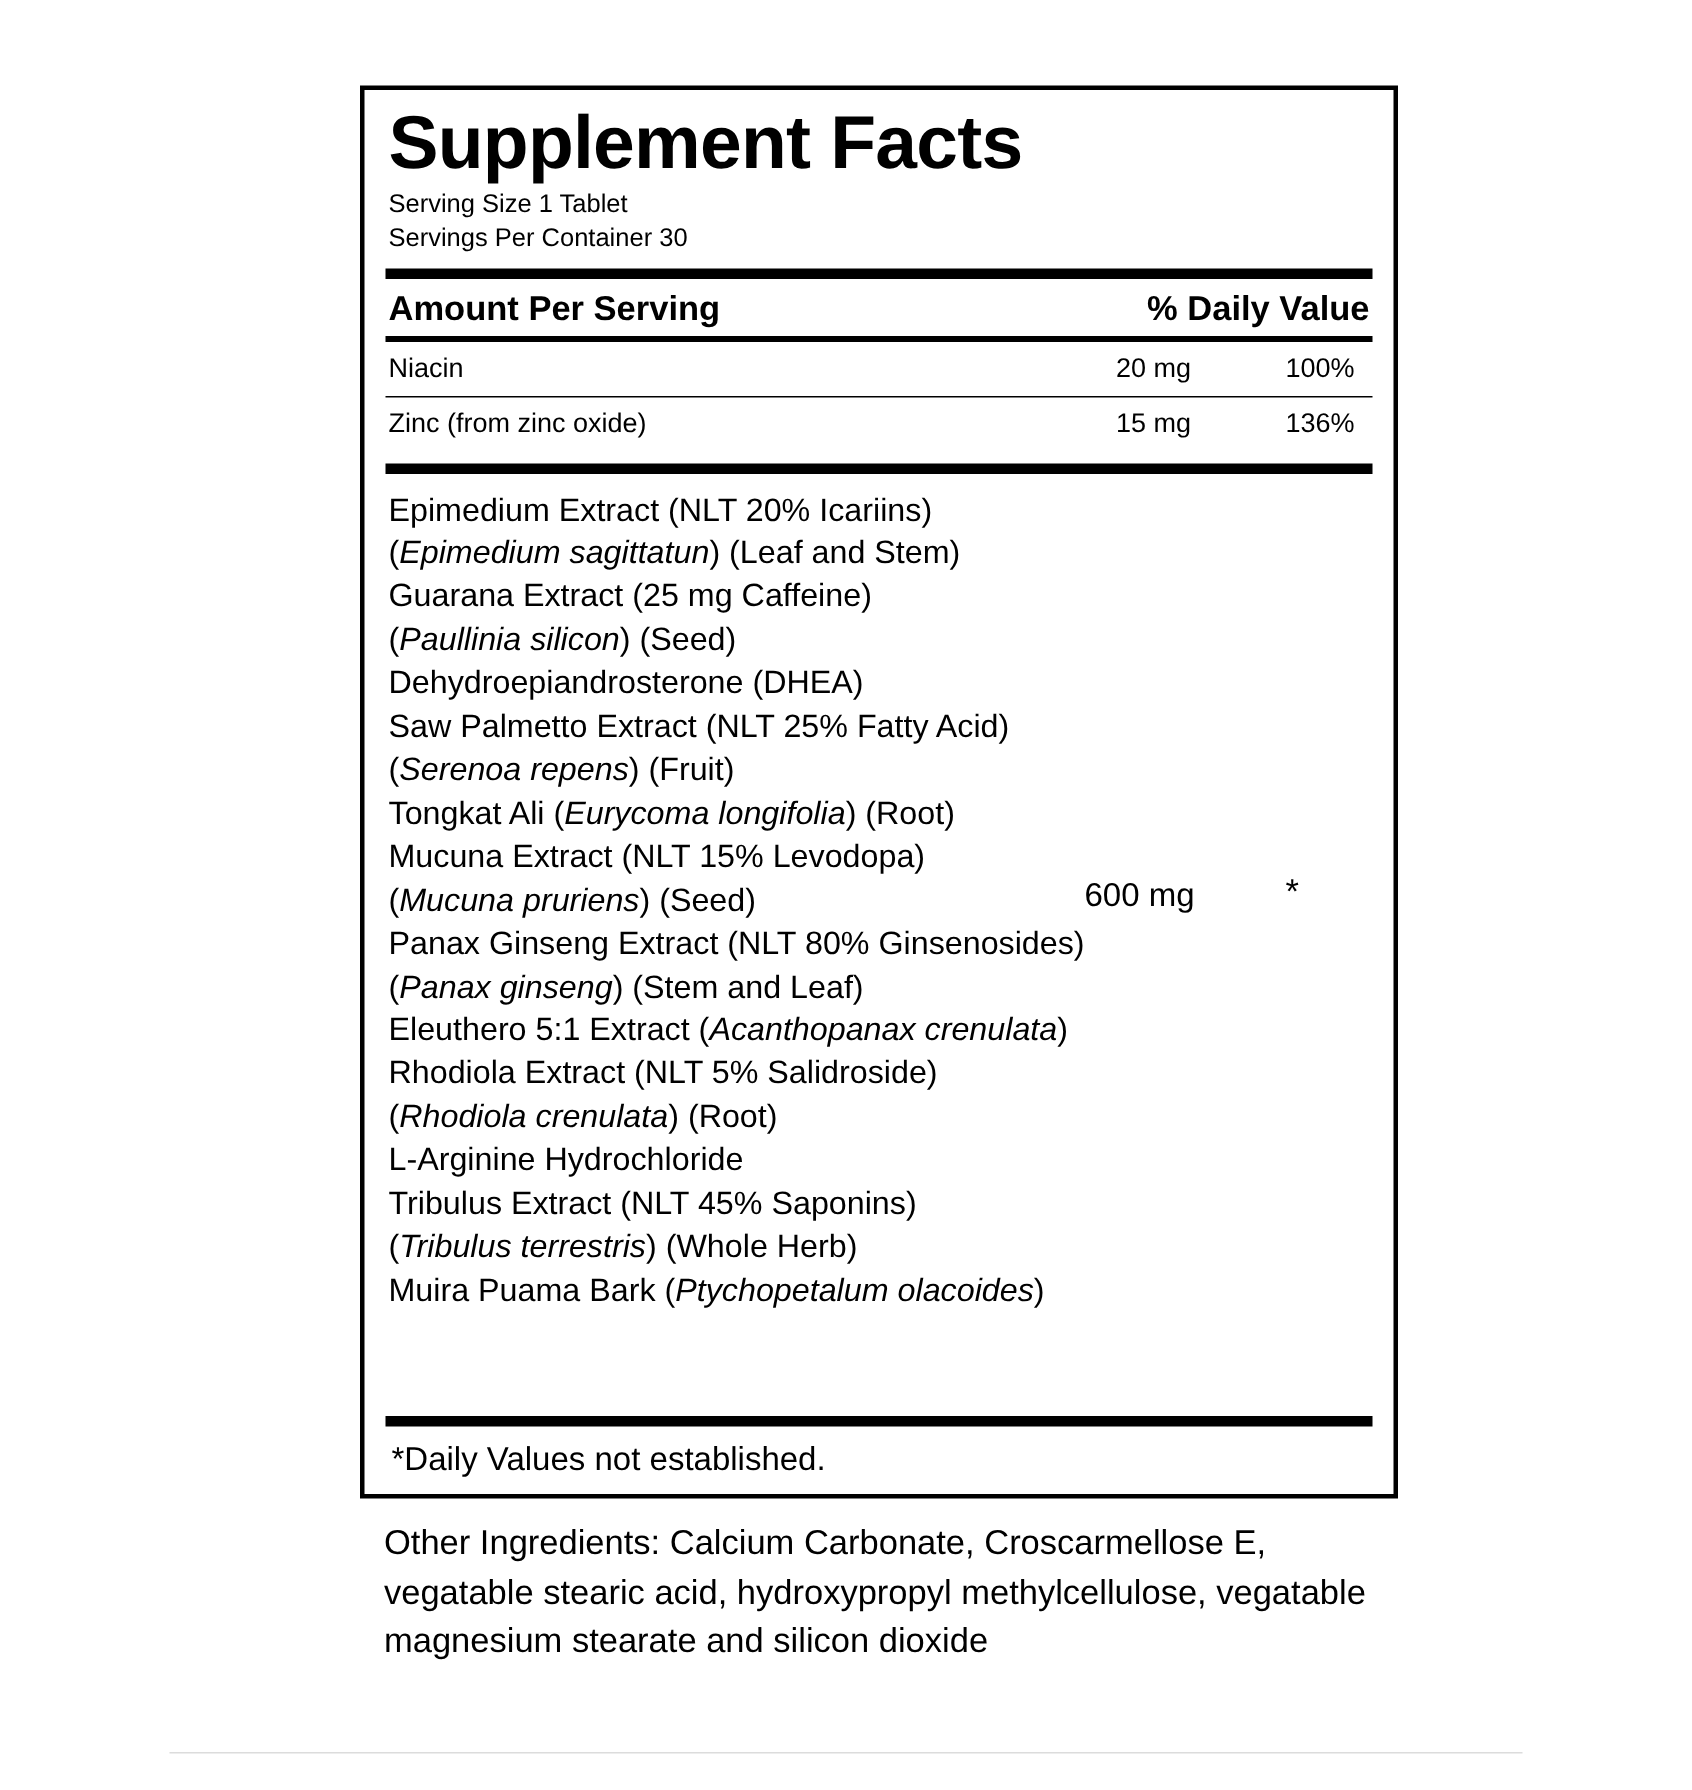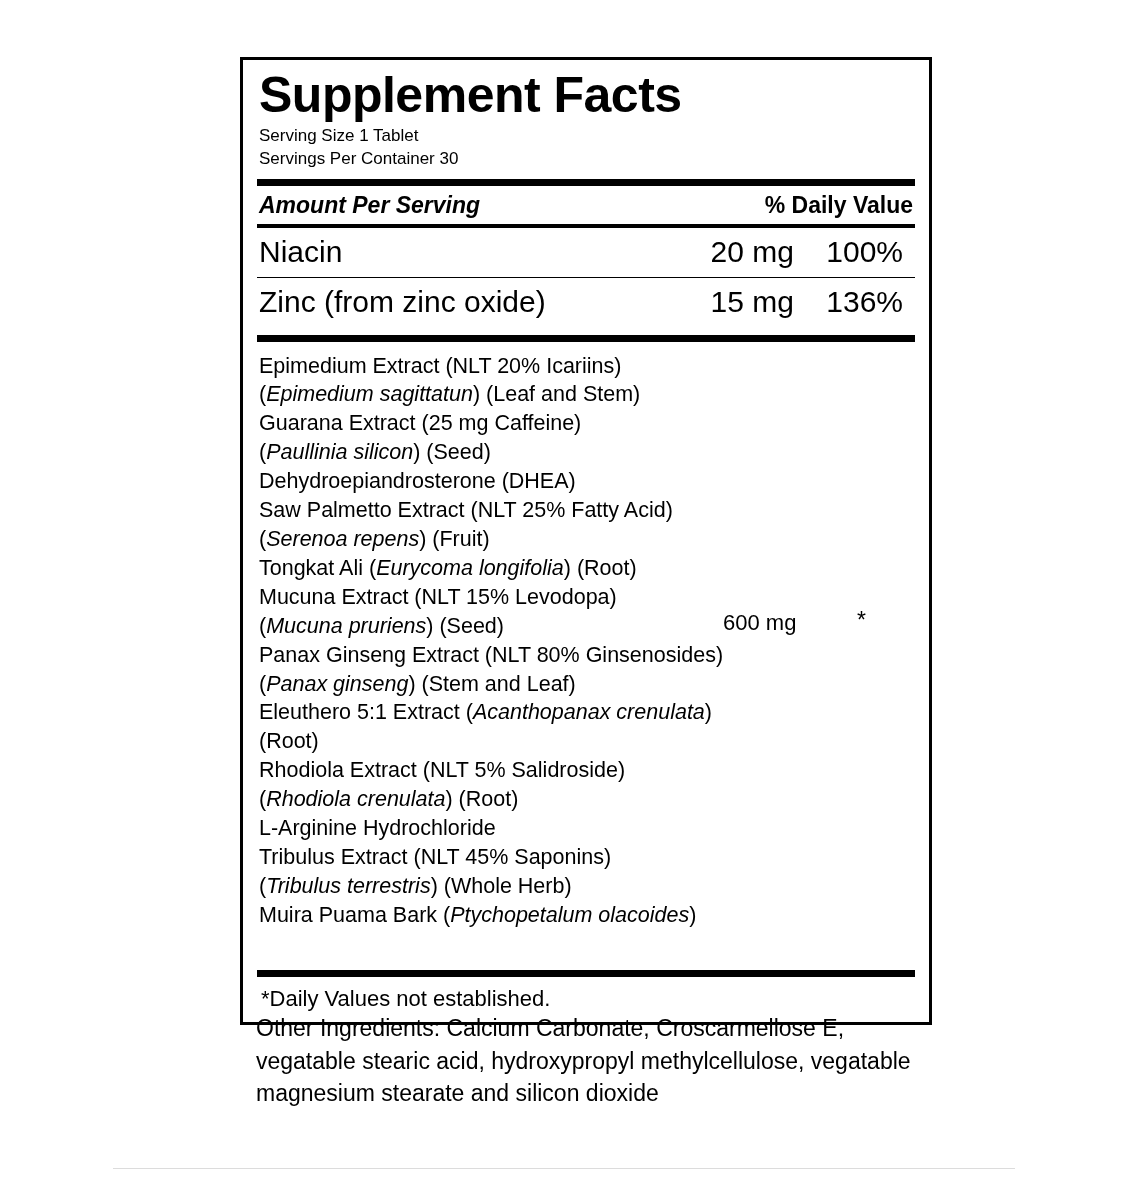--- a/index.html
+++ b/index.html
@@ -60,27 +60,27 @@
     border-bottom: 1.5px solid #000;
   }
 
   .hdr-row {
     display: flex;
     align-items: baseline;
     font-size: 23px;
     font-weight: bold;
     padding: 6px 2px 5px 2px;
   }
-  .hdr-left { flex: 1; font-style: italic; }
+  .hdr-left { flex: 1; }
   .hdr-right { text-align: right; }
 
   .nutri-row {
     display: flex;
     align-items: flex-end;
-    font-size: 30px;
+    font-size: 18px;
     padding: 7px 2px 8px 2px;
   }
   .nutri-name { flex: 1; }
   .nutri-amount {
     width: 120px;
     text-align: right;
     padding-right: 14px;
   }
   .nutri-dv {
     width: 95px;
@@ -186,21 +186,20 @@
           <div>(<i>Paullinia silicon</i>)  (Seed)</div>
           <div>Dehydroepiandrosterone (DHEA)</div>
           <div>Saw Palmetto Extract (NLT 25% Fatty Acid)</div>
           <div>(<i>Serenoa repens</i>) (Fruit)</div>
           <div>Tongkat Ali (<i>Eurycoma longifolia</i>) (Root)</div>
           <div>Mucuna Extract (NLT 15% Levodopa)</div>
           <div>(<i>Mucuna pruriens</i>) (Seed)</div>
           <div>Panax Ginseng Extract (NLT 80% Ginsenosides)</div>
           <div>(<i>Panax ginseng</i>) (Stem and Leaf)</div>
           <div>Eleuthero 5:1 Extract (<i>Acanthopanax crenulata</i>)</div>
-          <div>(Root)</div>
           <div>Rhodiola Extract (NLT 5% Salidroside)</div>
           <div>(<i>Rhodiola crenulata</i>) (Root)</div>
           <div>L-Arginine Hydrochloride</div>
           <div>Tribulus Extract (NLT 45% Saponins)</div>
           <div>(<i>Tribulus terrestris</i>) (Whole Herb)</div>
           <div>Muira Puama Bark (<i>Ptychopetalum olacoides</i>)</div>
         </div>
       <div class="blend-amount">600 mg</div>
       <div class="blend-star">*</div>
     </div>

